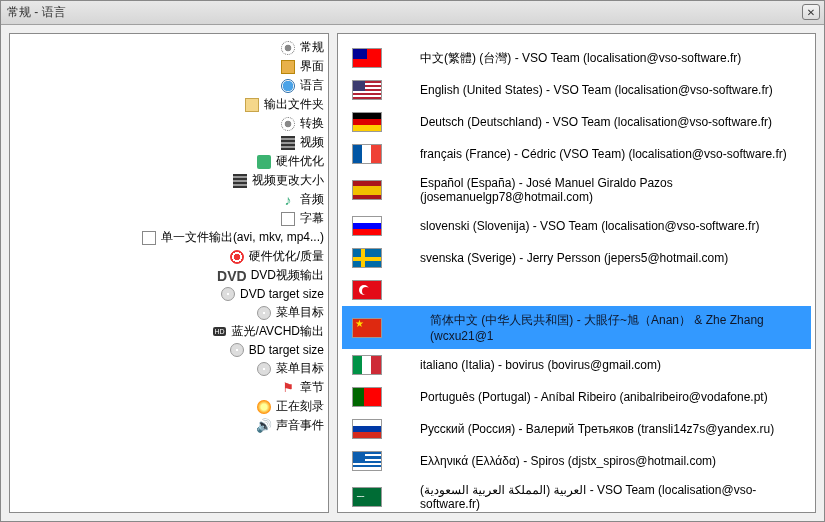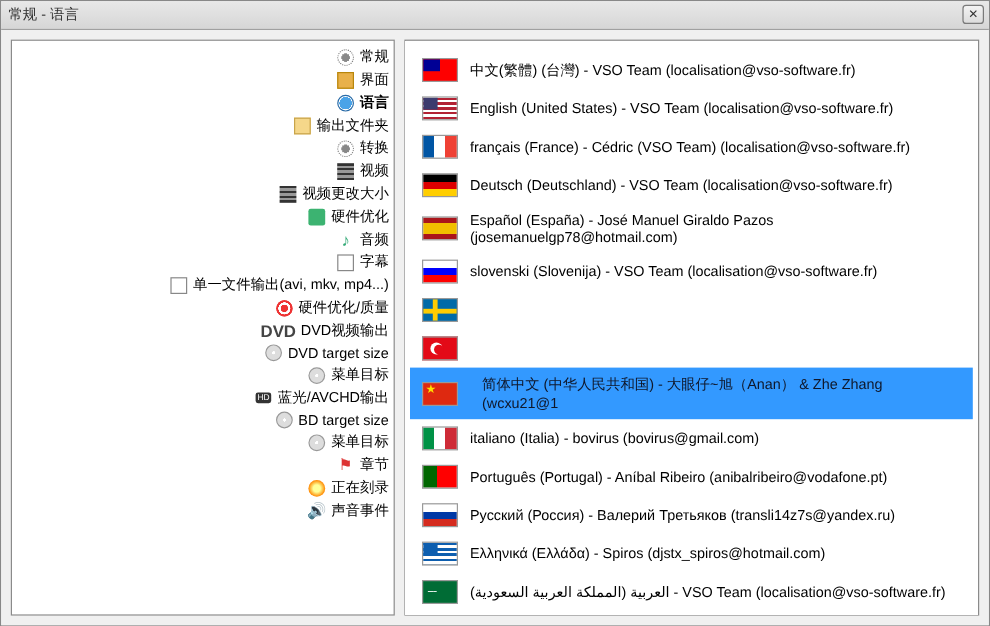--- a/index.html
+++ b/index.html
@@ -78,21 +78,21 @@
   justify-content: flex-end;
 }
 .tree-item .icon-slot {
   width: 16px;
   height: 16px;
   display: inline-flex;
   align-items: center;
   justify-content: center;
 }
 .tree-item .label { color: #000; }
-.tree-item.bold .label { font-weight: bold; }
+.tree-item.bold .label { font-weight: normal; }
 .twisty {
   width: 10px;
   height: 10px;
   display: inline-block;
   font-size: 10px;
   color: #555;
   text-align: center;
 }
 .list-panel {
   flex: 1;
@@ -114,21 +114,21 @@
   gap: 20px;
 }
 .flag {
   width: 30px;
   height: 20px;
   border: 1px solid #999;
   flex-shrink: 0;
   position: relative;
   overflow: hidden;
 }
-.lang-text { font-size: 12px; }
+.lang-text { font-size: 12px; margin-left: 28px; }
 
 .flag-tw { background: #fe0000; }
 .flag-tw::before { content:""; position:absolute; left:0; top:0; width:14px; height:10px; background:#000095; }
 .flag-us { background: repeating-linear-gradient(#b22234 0 2px,#fff 2px 4px); }
 .flag-us::before { content:""; position:absolute; left:0; top:0; width:12px; height:10px; background:#3c3b6e; }
 .flag-de { background: linear-gradient(#000 0 33%,#dd0000 33% 66%,#ffce00 66%); }
 .flag-fr { background: linear-gradient(90deg,#0055a4 0 33%,#fff 33% 66%,#ef4135 66%); }
 .flag-es { background: linear-gradient(#aa151b 0 25%,#f1bf00 25% 75%,#aa151b 75%); }
 .flag-si { background: linear-gradient(#fff 0 33%,#0000ff 33% 66%,#ff0000 66%); }
 .flag-se { background:#006aa7; }
@@ -231,31 +231,31 @@
                   <span class="twisty"></span>
                   <span class="icon-slot">
                       <span class="ico ico-film"></span>
                     </span>
                   <span class="label">视频</span>
                 </div>
                 <ul>
                   <li>
                       <div class="tree-item">
                     <span class="icon-slot">
-                          <span class="ico ico-film"></span>
+                          <span class="ico ico-green"></span>
                         </span>
-                    <span class="label">视频更改大小</span>
+                    <span class="label">硬件优化</span>
                   </div>
                     </li>
                   <li>
                       <div class="tree-item">
                     <span class="icon-slot">
-                          <span class="ico ico-green"></span>
+                          <span class="ico ico-film"></span>
                         </span>
-                    <span class="label">硬件优化</span>
+                    <span class="label">视频更改大小</span>
                   </div>
                     </li>
                 </ul>
               </li>
               <li>
                   <div class="tree-item">
                 <span class="icon-slot">
                       <span class="ico-music">♪</span>
                     </span>
                 <span class="label">音频</span>
@@ -377,37 +377,38 @@
       <div id="lang-list">
           <div class="lang-row">
             <div class="flag flag-tw"></div>
             <span class="lang-text">中文(繁體) (台灣) - VSO Team (localisation@vso-software.fr)</span>
           </div>
           <div class="lang-row">
             <div class="flag flag-us"></div>
             <span class="lang-text">English (United States) - VSO Team (localisation@vso-software.fr)</span>
           </div>
           <div class="lang-row">
+            <div class="flag flag-de"></div>
+            <span class="lang-text">Deutsch (Deutschland) - VSO Team (localisation@vso-software.fr)</span>
+          </div>
+          <div class="lang-row">
             <div class="flag flag-fr"></div>
             <span class="lang-text">français (France) - Cédric (VSO Team) (localisation@vso-software.fr)</span>
           </div>
           <div class="lang-row">
-            <div class="flag flag-de"></div>
-            <span class="lang-text">Deutsch (Deutschland) - VSO Team (localisation@vso-software.fr)</span>
-          </div>
-          <div class="lang-row">
             <div class="flag flag-es"></div>
             <span class="lang-text">Español (España) - José Manuel Giraldo Pazos (josemanuelgp78@hotmail.com)</span>
           </div>
           <div class="lang-row">
             <div class="flag flag-si"></div>
             <span class="lang-text">slovenski (Slovenija) - VSO Team (localisation@vso-software.fr)</span>
           </div>
           <div class="lang-row">
             <div class="flag flag-se"></div>
+            <span class="lang-text">svenska (Sverige) - Jerry Persson (jepers5@hotmail.com)</span>
           </div>
           <div class="lang-row">
             <div class="flag flag-tr"></div>
           </div>
           <div class="lang-row selected">
             <div class="flag flag-cn"></div>
             <span class="lang-text">简体中文 (中华人民共和国) - 大眼仔~旭（Anan） &amp; Zhe Zhang (wcxu21@1</span>
           </div>
           <div class="lang-row">
             <div class="flag flag-it"></div>

